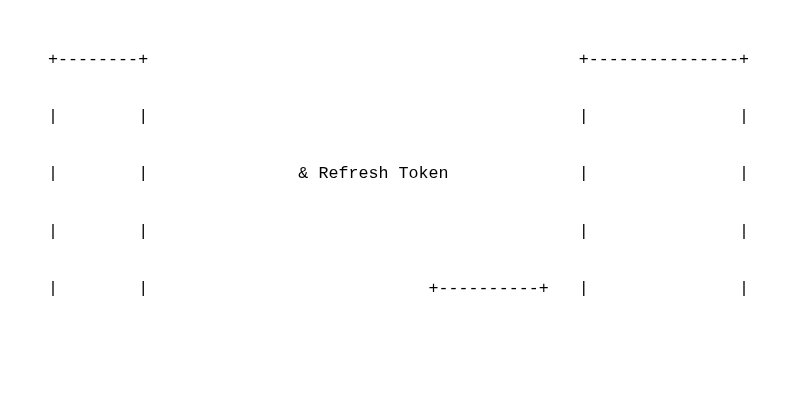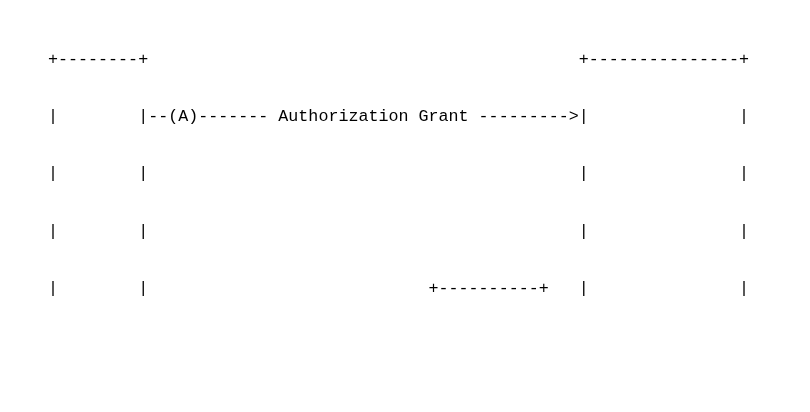--- a/index.html
+++ b/index.html
@@ -30,22 +30,22 @@
     height: 19.05px;
     white-space: pre;
   }
 </style>
 </head>
 <body>
 
 <div class="page">
   <div class="ascii">
     <div class="ascii-line">+--------+                                           +---------------+</div>
-    <div class="ascii-line">|        |--(A)------- Authorization Grant ---------&gt;|               |</div>
     <div class="ascii-line">|        |                                           |               |</div>
+    <div class="ascii-line">|        |               &amp; Refresh Token             |               |</div>
     <div class="ascii-line">|        |                                           |               |</div>
     <div class="ascii-line">|        |                            +----------+   |               |</div>
     
     
     
     
     
     
     
     

